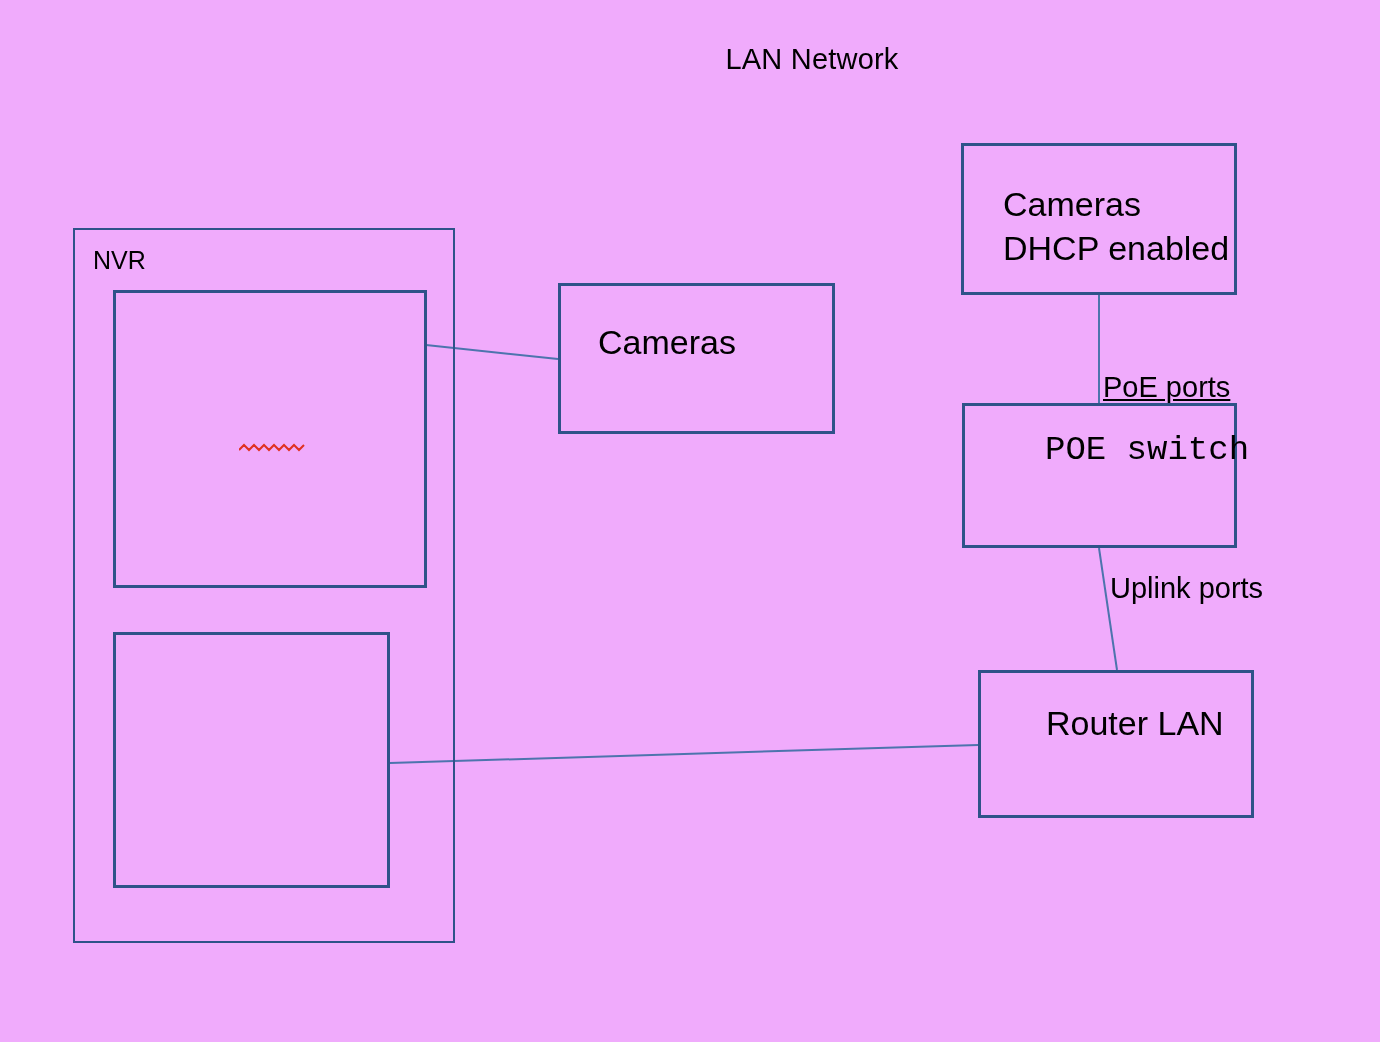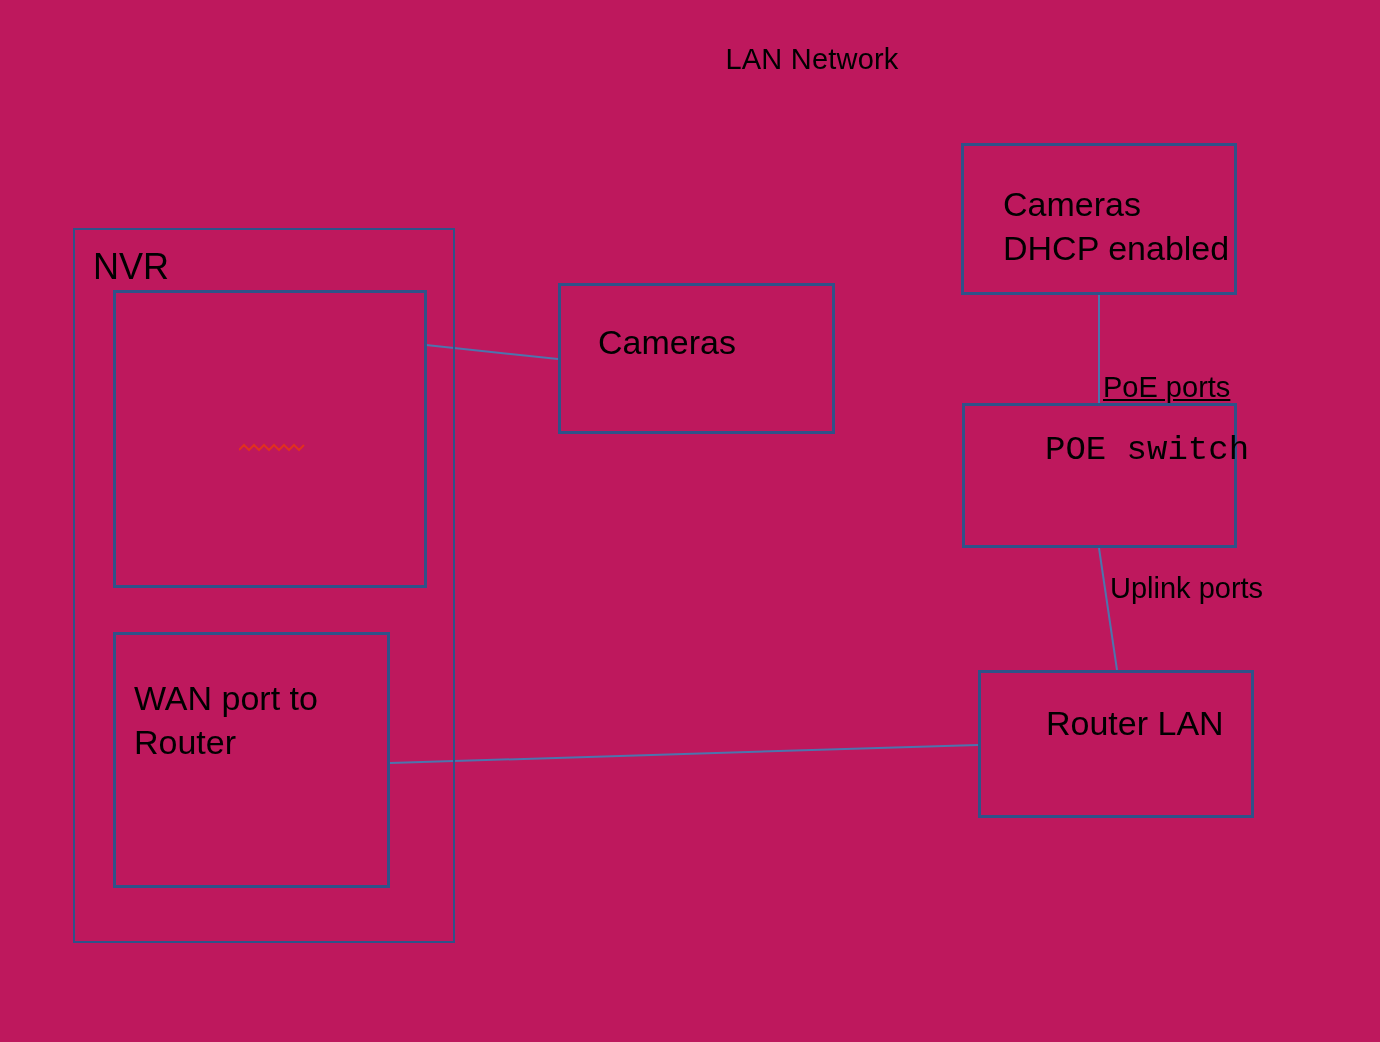--- a/index.html
+++ b/index.html
@@ -9,21 +9,21 @@
     background: #ffffff;
   }
   body {
     font-family: "Liberation Sans", sans-serif;
     color: #000000;
   }
   #canvas {
     position: relative;
     width: 1380px;
     height: 1042px;
-    background: #be185d;
+    background: #f0abfc;
     overflow: hidden;
   }
   .svg-layer {
     position: absolute;
     left: 0;
     top: 0;
     width: 1380px;
     height: 1042px;
     pointer-events: none;
   }
@@ -48,21 +48,21 @@
     letter-spacing: 0.2px;
   }
   .node-text {
     font-size: 34px;
     line-height: 1.3;
   }
   .edge-label {
     font-size: 29px;
   }
   .nvr-tag {
-    font-size: 36px;
+    font-size: 25px;
   }
   .squiggle {
     position: absolute;
     pointer-events: none;
   }
 </style>
 </head>
 <body>
 
 <div id="canvas">
@@ -78,22 +78,20 @@
 
   <div class="node box-outer" style="left:73px; top:228px; width:382px; height:715px;"></div>
   <div class="label nvr-tag" style="left:93px; top:244px;">NVR</div>
 
   <div class="node box-inner" style="left:113px; top:290px; width:314px; height:298px;"></div>
   <svg class="squiggle" style="left:239px; top:443px;" width="70" height="10" viewBox="0 0 70 10" xmlns="http://www.w3.org/2000/svg">
     <path d="M0,7 L5,2 L10,7 L15,2 L20,7 L25,2 L30,7 L35,2 L40,7 L45,2 L50,7 L55,2 L60,7 L65,2" fill="none" stroke="#E03020" stroke-width="2"></path>
   </svg>
 
   <div class="node box-inner" style="left:113px; top:632px; width:277px; height:256px;"></div>
-  <div class="label node-text" style="left:134px; top:676px;">WAN port to
-Router</div>
 
   <div class="node box-inner" style="left:558px; top:283px; width:277px; height:151px;"></div>
   <div class="label node-text" style="left:598px; top:320px;">Cameras</div>
 
   <div class="node box-inner" style="left:961px; top:143px; width:276px; height:152px;"></div>
   <div class="label node-text" style="left:1003px; top:182px;">Cameras
 DHCP enabled</div>
 
   <div class="label edge-label" style="left:1103px; top:369px;text-decoration:underline;">PoE ports</div>
 

